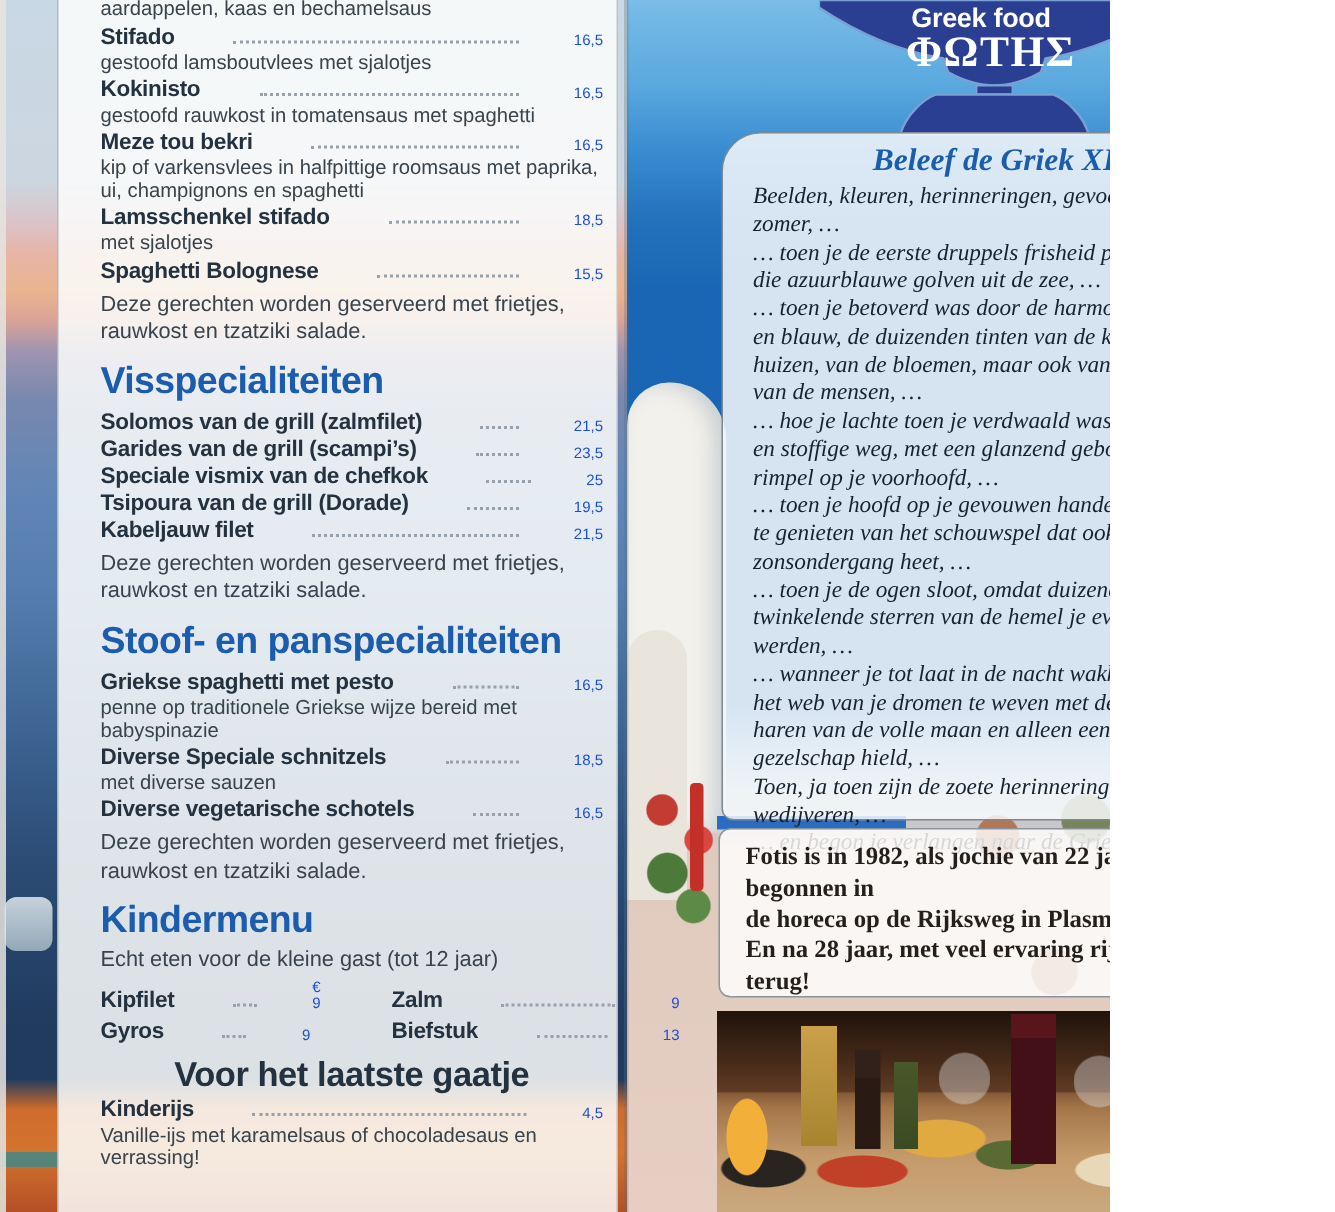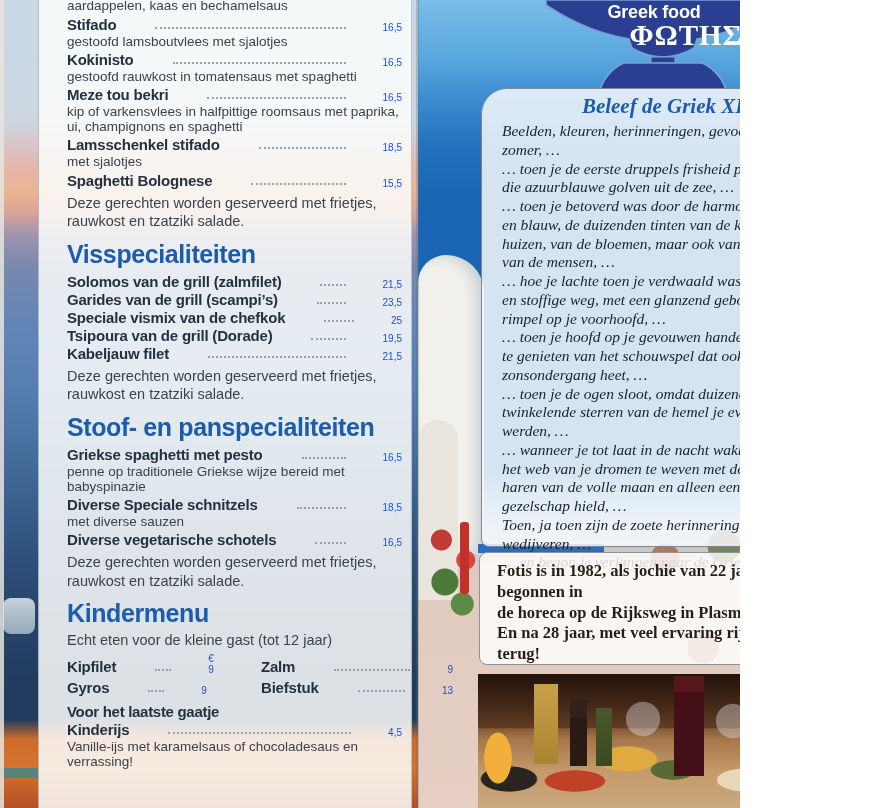--- a/index.html
+++ b/index.html
@@ -66,28 +66,28 @@
   .overflow-desc{font-size:13.5px;color:#39434c;margin-bottom:3px;}
   .sec-heading{font-size:25px;font-weight:700;color:#1b5cad;letter-spacing:-.4px;margin:9px 0 4px;}
   .row{display:flex;align-items:flex-end;margin-top:1px;gap:32px;}
   .iname{font-weight:700;font-size:15px;color:#243240;white-space:nowrap;letter-spacing:-.2px;}
   .dots{flex:1;border-bottom:2px dotted #97a1ab;margin:0 5px 4px 7px;min-width:16px;}
   .price{font-weight:400;font-size:10px;color:#1d4ed8;}
   .desc{font-size:13.5px;color:#39434c;line-height:1.12;margin:1px 0 2px;}
   .note{font-size:14.5px;color:#39434c;line-height:1.28;margin:5px 0 2px;width:96%;}
   .intro{font-size:14.5px;color:#39434c;margin:1px 0 4px;}
   .kgrid{display:grid;grid-template-columns:118px 192px;column-gap:76px;row-gap:3px;}
-  .subhead{font-size:15px;font-weight:700;color:#243240;letter-spacing:-.3px;margin:7px 0 0;}
+  .subhead{font-size:23px;font-weight:700;color:#243240;letter-spacing:-.3px;margin:7px 12px 0;text-align:center;}
 
   
   .logo{position:absolute;left:546px;top:0;width:234px;height:92px;}
   .logo svg{position:absolute;left:0;top:0;}
   .logo-line1{position:absolute;left:48px;top:2px;width:120px;text-align:center;
     color:#ffffff;font-weight:700;font-size:18px;letter-spacing:-.2px;}
-  .logo-line2{position:absolute;left:70px;top:19px;width:140px;text-align:center;
+  .logo-line2{position:absolute;left:58px;top:19px;width:140px;
     color:#ffffff;font-family:"Liberation Serif",serif;font-weight:700;font-size:29px;letter-spacing:1px;}
 
   
   .story-panel{position:absolute;left:481px;top:88px;width:366px;height:459px;box-sizing:border-box;
     background:rgba(250,252,253,.84);border:1.5px solid #7c8894;
     border-radius:26px 8px 36px 8px;padding:3px 18px 6px 20px;
     font-family:"Liberation Serif",serif;color:#16222e;}
   .story-heading{text-align:center;font-style:italic;font-weight:700;font-size:21px;color:#1b5cad;margin:2px 0 3px;}
   .story-p{font-style:italic;font-size:15.5px;line-height:1.21;margin:0;}
 

